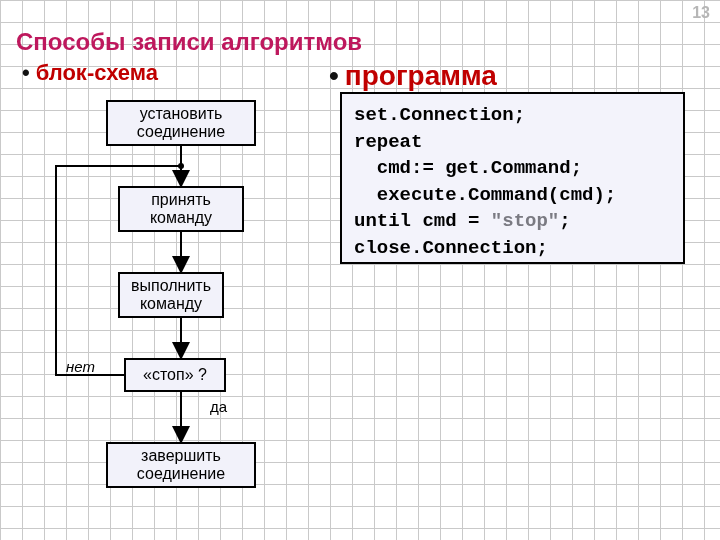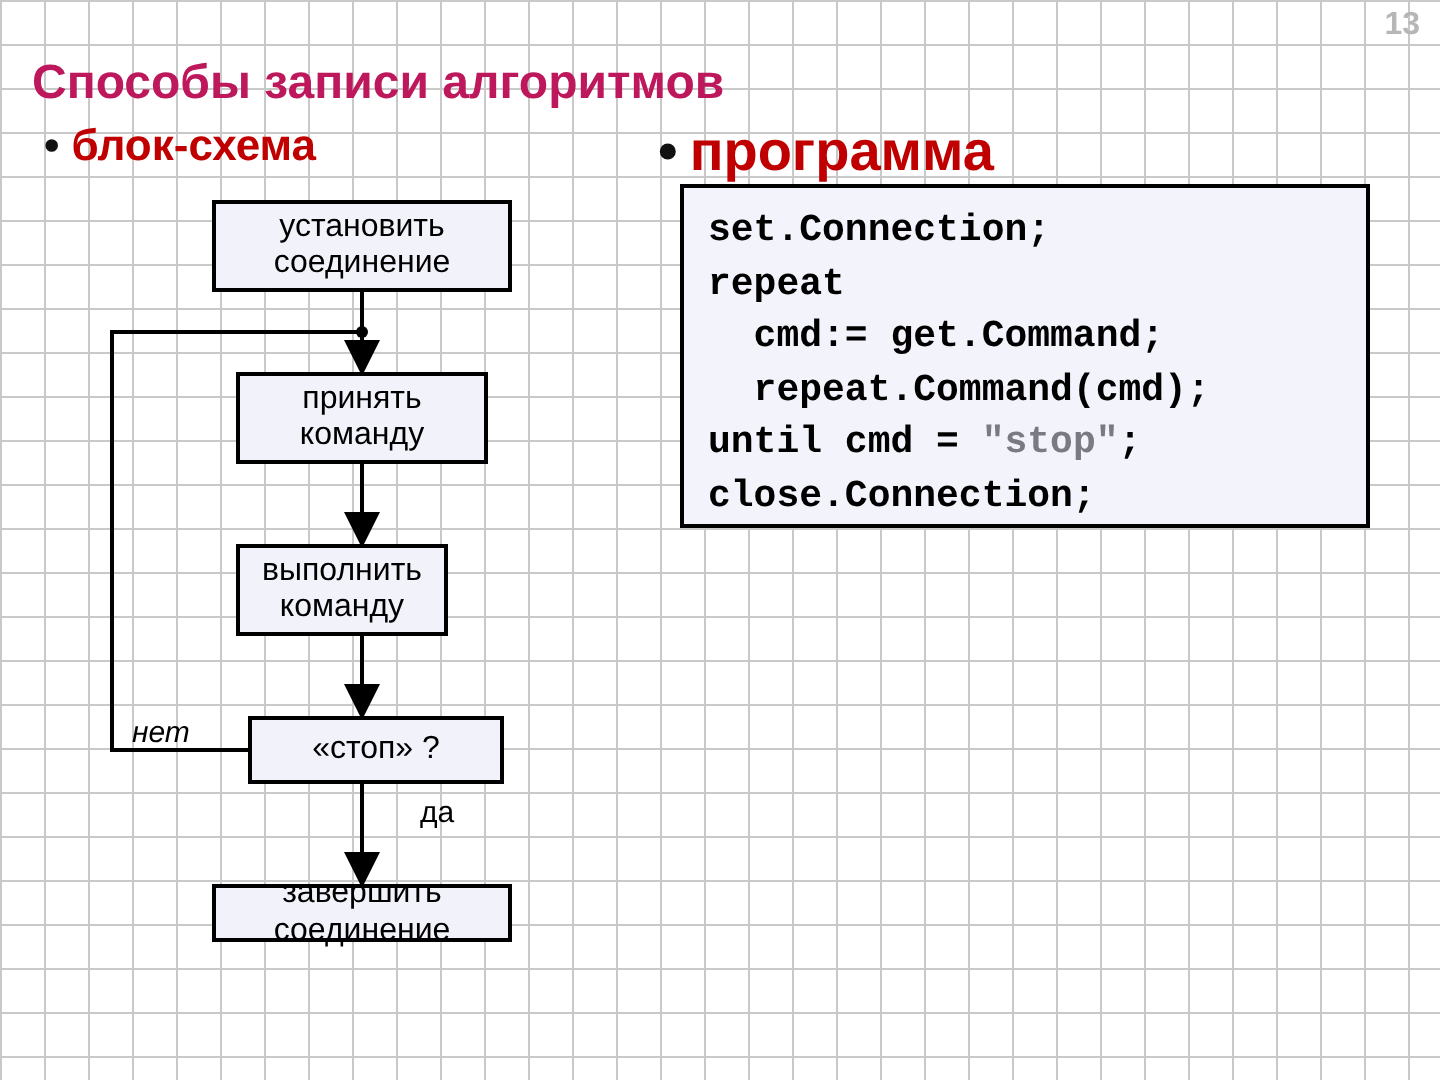--- a/index.html
+++ b/index.html
@@ -48,22 +48,22 @@
     background: #f2f2fa;
     border: 2px solid #000;
     text-align: center;
     font-size: 16px; color: #000;
     display: flex; align-items: center; justify-content: center;
     line-height: 1.15;
   }
   #b1 { top: 100px; left: 106px; width: 150px; height: 46px; }
   #b2 { top: 186px; left: 118px; width: 126px; height: 46px; }
   #b3 { top: 272px; left: 118px; width: 106px; height: 46px; }
-  #b4 { top: 358px; left: 124px; width: 128px; height: 34px; }
-  #b5 { top: 442px; left: 106px; width: 150px; height: 29px; }
+  #b4 { top: 358px; left: 124px; width: 102px; height: 34px; }
+  #b5 { top: 442px; left: 106px; width: 150px; height: 46px; }
   .label-net {
     position: absolute; top: 358px; left: 66px;
     font-size: 15px; color: #000; font-style: italic;
   }
   .label-da {
     position: absolute; top: 398px; left: 210px;
     font-size: 15px; color: #000;
   }
   svg.arrows {
     position: absolute; top: 0; left: 0;
@@ -82,21 +82,21 @@
   <span class="bullet">•</span><span>блок-схема</span>
 </div>
 
 <div class="sub2">
   <span class="bullet">•</span><span>программа</span>
 </div>
 
 <div class="codebox"><span>set.Connection;</span>
 <span class="kw">repeat</span>
 <span>  cmd:= get.Command;</span>
-<span>  repeat.Command(cmd);</span>
+<span>  execute.Command(cmd);</span>
 <span class="kw">until</span><span> cmd = </span><span class="str">"stop"</span><span>;</span>
 <span>close.Connection;</span></div>
 
 <div id="b1" class="fc-box">
     <span style="white-space:pre-line">установить
 соединение</span>
   </div>
 <div id="b2" class="fc-box">
     <span style="white-space:pre-line">принять
 команду</span>

